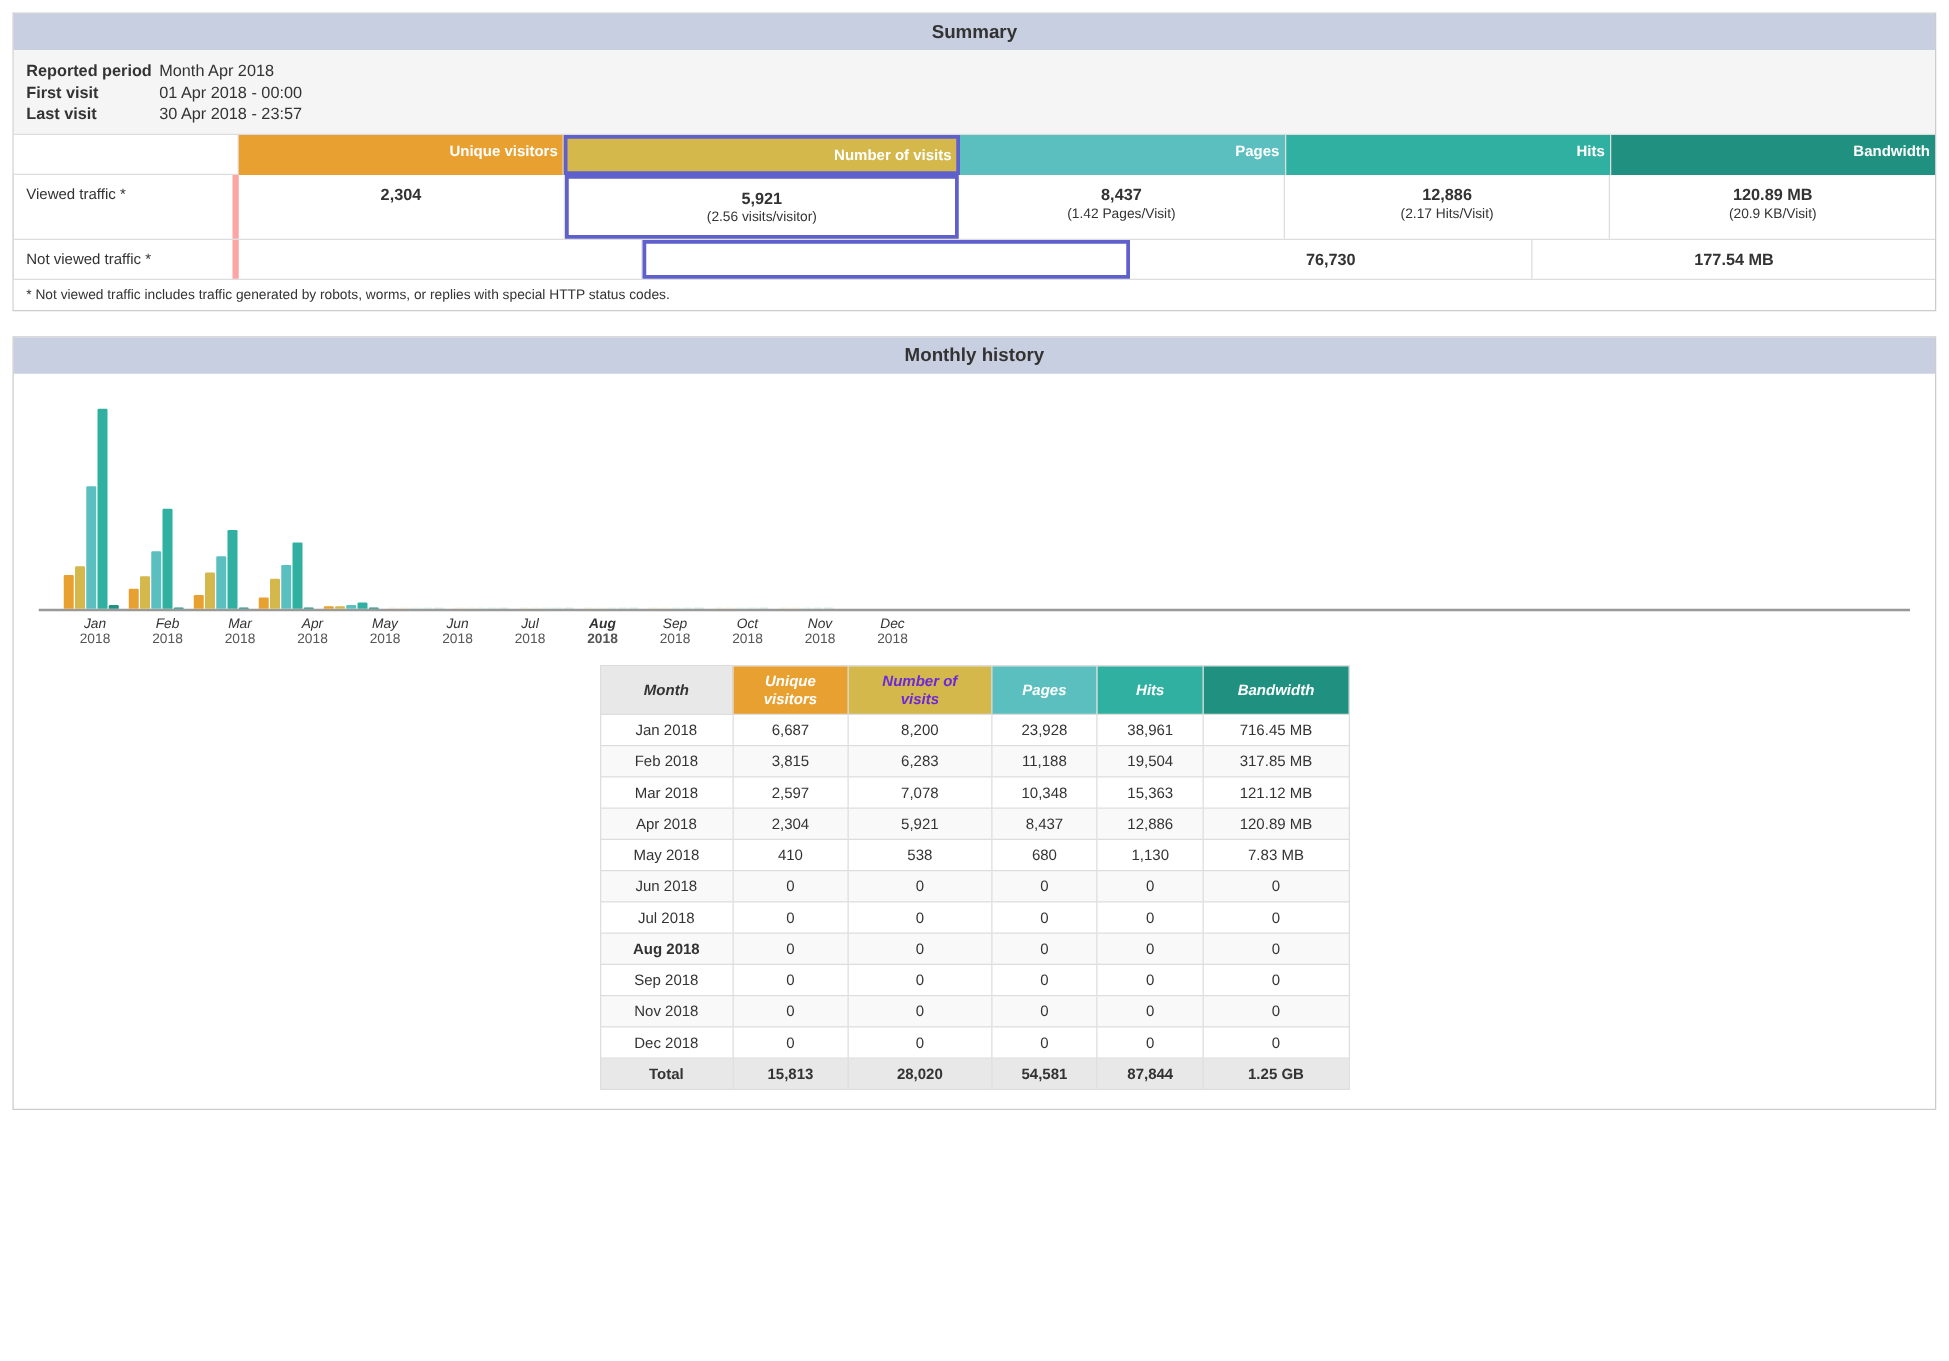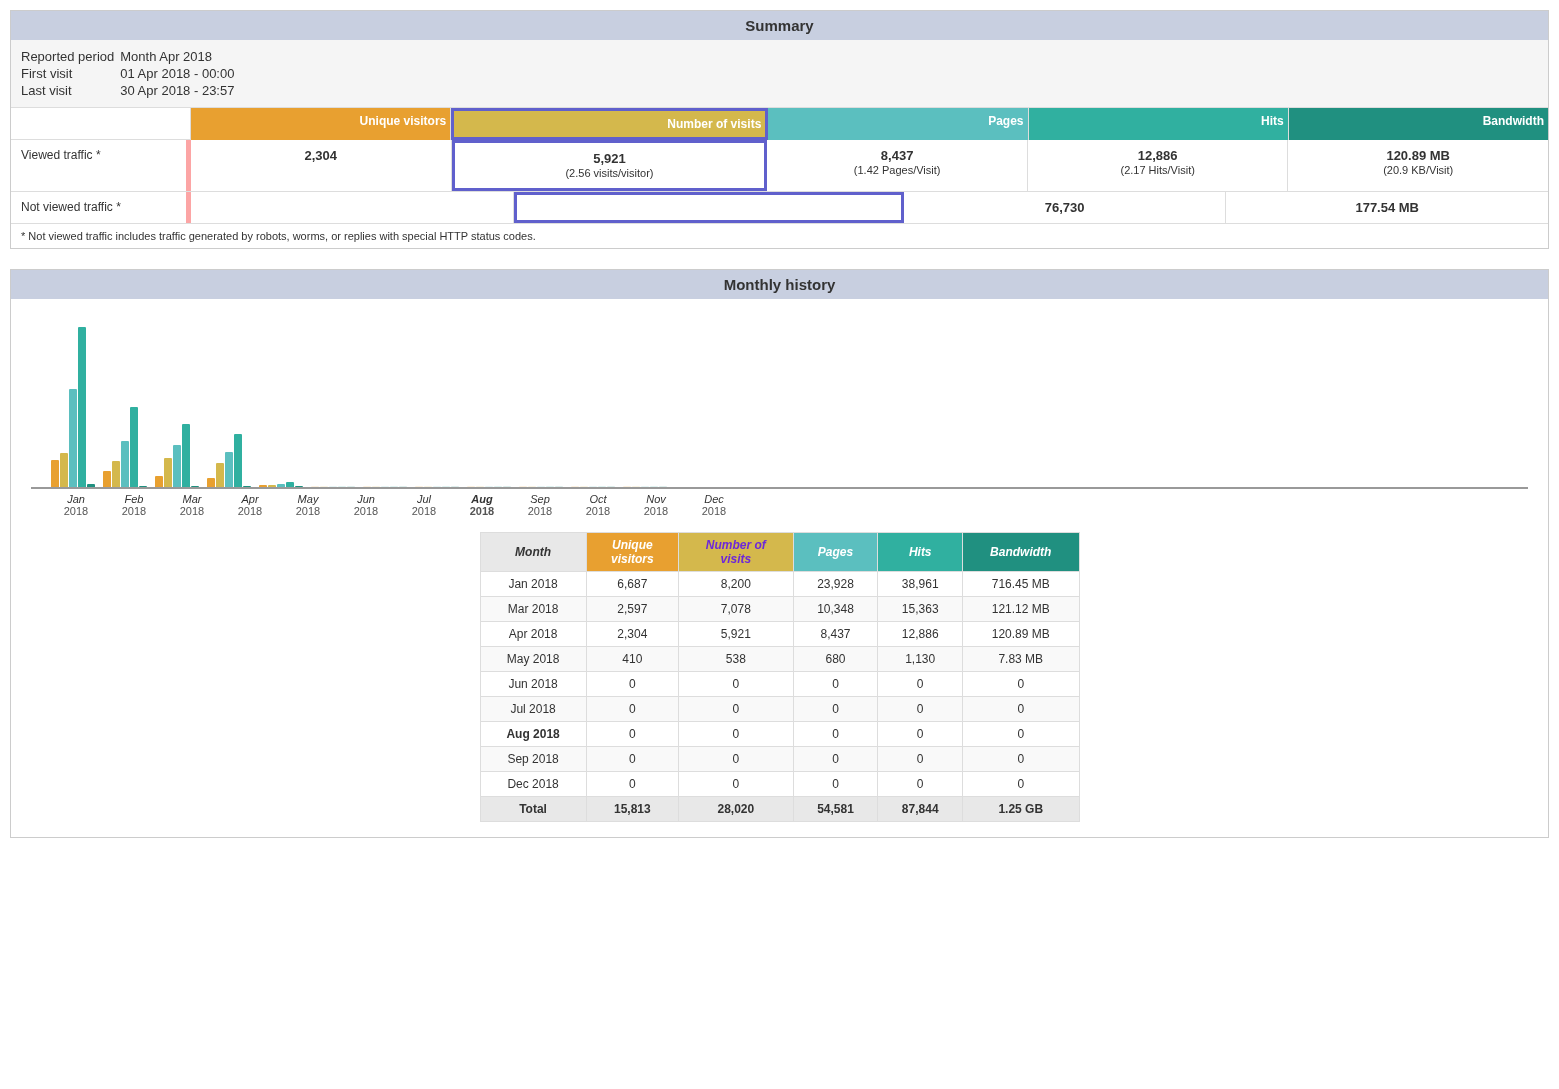--- a/index.html
+++ b/index.html
@@ -33,21 +33,21 @@
       border-bottom: 1px solid #ddd;
     }
     .summary-meta table {
       border-collapse: collapse;
     }
     .summary-meta td {
       padding: 1px 6px 1px 0;
       vertical-align: top;
     }
     .summary-meta td:first-child {
-      font-weight: normal;
+      font-weight: bold;
       white-space: nowrap;
     }
     .summary-cols-row {
       display: flex;
       background: #fff;
     }
     .col-label-cell {
       width: 180px;
       min-width: 180px;
       border-right: 1px solid #ddd;
@@ -415,20 +415,28 @@
         <tbody id="monthly-tbody">
         <tr>
               <td>Jan 2018</td>
               <td>6,687</td>
               <td>8,200</td>
               <td>23,928</td>
               <td>38,961</td>
               <td>716.45 MB</td>
             </tr>
             <tr>
+              <td>Feb 2018</td>
+              <td>3,815</td>
+              <td>6,283</td>
+              <td>11,188</td>
+              <td>19,504</td>
+              <td>317.85 MB</td>
+            </tr>
+            <tr>
               <td>Mar 2018</td>
               <td>2,597</td>
               <td>7,078</td>
               <td>10,348</td>
               <td>15,363</td>
               <td>121.12 MB</td>
             </tr>
             <tr>
               <td>Apr 2018</td>
               <td>2,304</td>
@@ -464,20 +472,28 @@
             <tr class="bold-row">
               <td>Aug 2018</td>
               <td>0</td>
               <td>0</td>
               <td>0</td>
               <td>0</td>
               <td>0</td>
             </tr>
             <tr>
               <td>Sep 2018</td>
+              <td>0</td>
+              <td>0</td>
+              <td>0</td>
+              <td>0</td>
+              <td>0</td>
+            </tr>
+            <tr>
+              <td>Nov 2018</td>
               <td>0</td>
               <td>0</td>
               <td>0</td>
               <td>0</td>
               <td>0</td>
             </tr>
             <tr>
               <td>Dec 2018</td>
               <td>0</td>
               <td>0</td>

